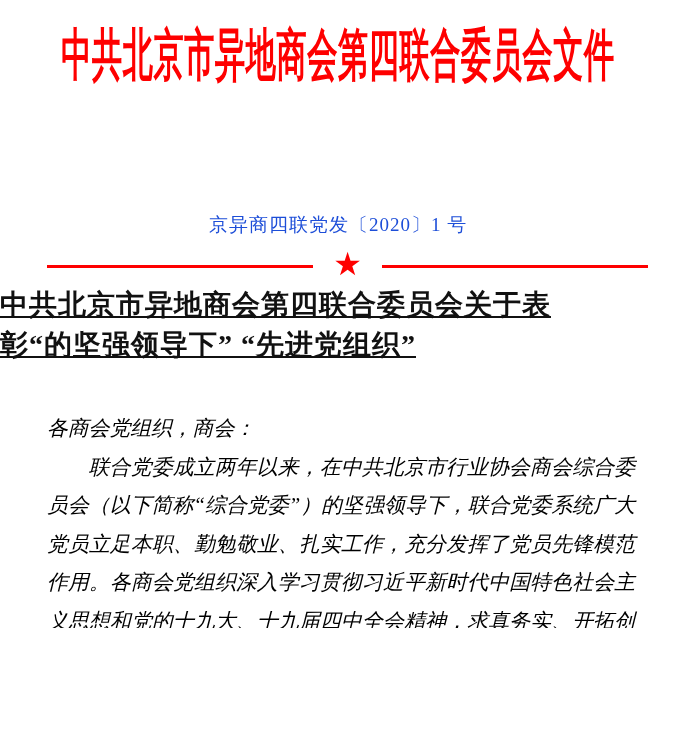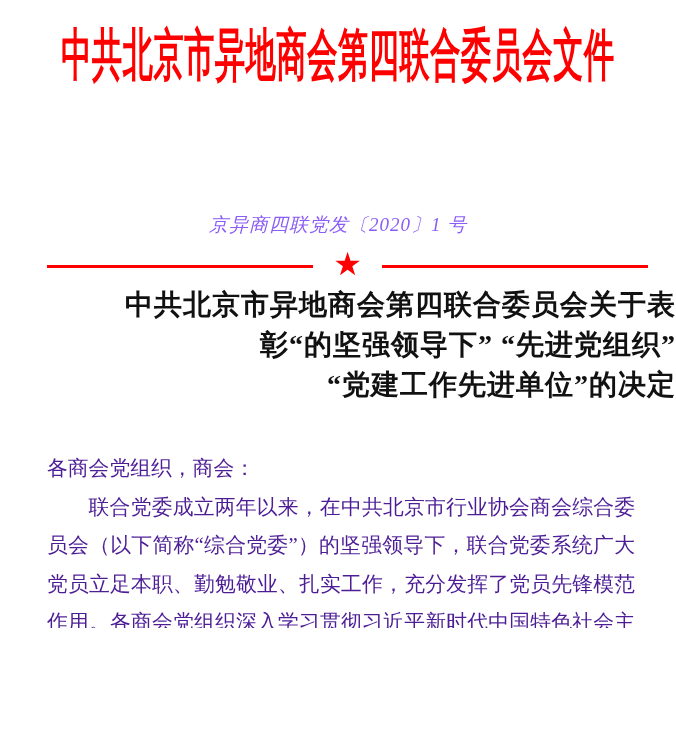--- a/index.html
+++ b/index.html
@@ -52,25 +52,26 @@
   .divider .star {
     font-family: "DejaVu Sans", sans-serif;
     font-size: 32px;
     line-height: 1;
     padding: 0 20px;
     padding-bottom: 4px;
   }
   
   .doc-title {
     margin-top: 0;
-    text-align: right;
+    text-align: left;
     font-size: 28px;
     font-weight: bold;
     line-height: 40px;
     letter-spacing: 1px;
+    text-decoration: underline;
   }
   
   .doc-body {
     margin: 44px 41px 0 47px;
     font-size: 20.8px;
     line-height: 38.5px;
   }
   .salutation { text-align: left; }
   .paragraph {
     margin: 0;
@@ -80,32 +81,31 @@
 </style>
 </head>
 <body>
 
 <div class="page">
 
   <div class="banner">
     <div class="banner-text" style="color: rgb(254, 0, 0);">中共北京市异地商会第四联合委员会文件</div>
   </div>
 
-  <div class="doc-number" style="color: #8b5cf6; font-style: italic;">京异商四联党发〔2020〕1 号</div>
+  <div class="doc-number" style="color: #1d4ed8;">京异商四联党发〔2020〕1 号</div>
 
   <div class="divider">
     <div class="line" style="background-color: rgb(254, 0, 0);"></div>
     <div class="star" style="color: rgb(254, 0, 0);">★</div>
     <div class="line" style="background-color: rgb(254, 0, 0);"></div>
   </div>
 
   <div class="doc-title" style="color: rgb(17, 17, 17);">
     <div>中共北京市异地商会第四联合委员会关于表</div>
     <div>彰“的坚强领导下” “先进党组织”</div>
-    <div>“党建工作先进单位”的决定</div>
   </div>
 
-  <div class="doc-body" style="color: #4c1d95;">
+  <div class="doc-body" style="color: #000000; font-style: italic;">
     <div class="salutation">各商会党组织，商会：</div>
     <p class="paragraph">联合党委成立两年以来，在中共北京市行业协会商会综合委员会（以下简称“综合党委”）的坚强领导下，联合党委系统广大党员立足本职、勤勉敬业、扎实工作，充分发挥了党员先锋模范作用。各商会党组织深入学习贯彻习近平新时代中国特色社会主义思想和党的十九大、十九届四中全会精神，求真务实、开拓创新、活力充沛，充分发挥了战斗堡垒作用。各商会政治立场坚定，拥护党的领导，坚定不移贯彻执行党的路线方针政策，严守</p>
   </div>
 
 </div>
 
 </body></html>

